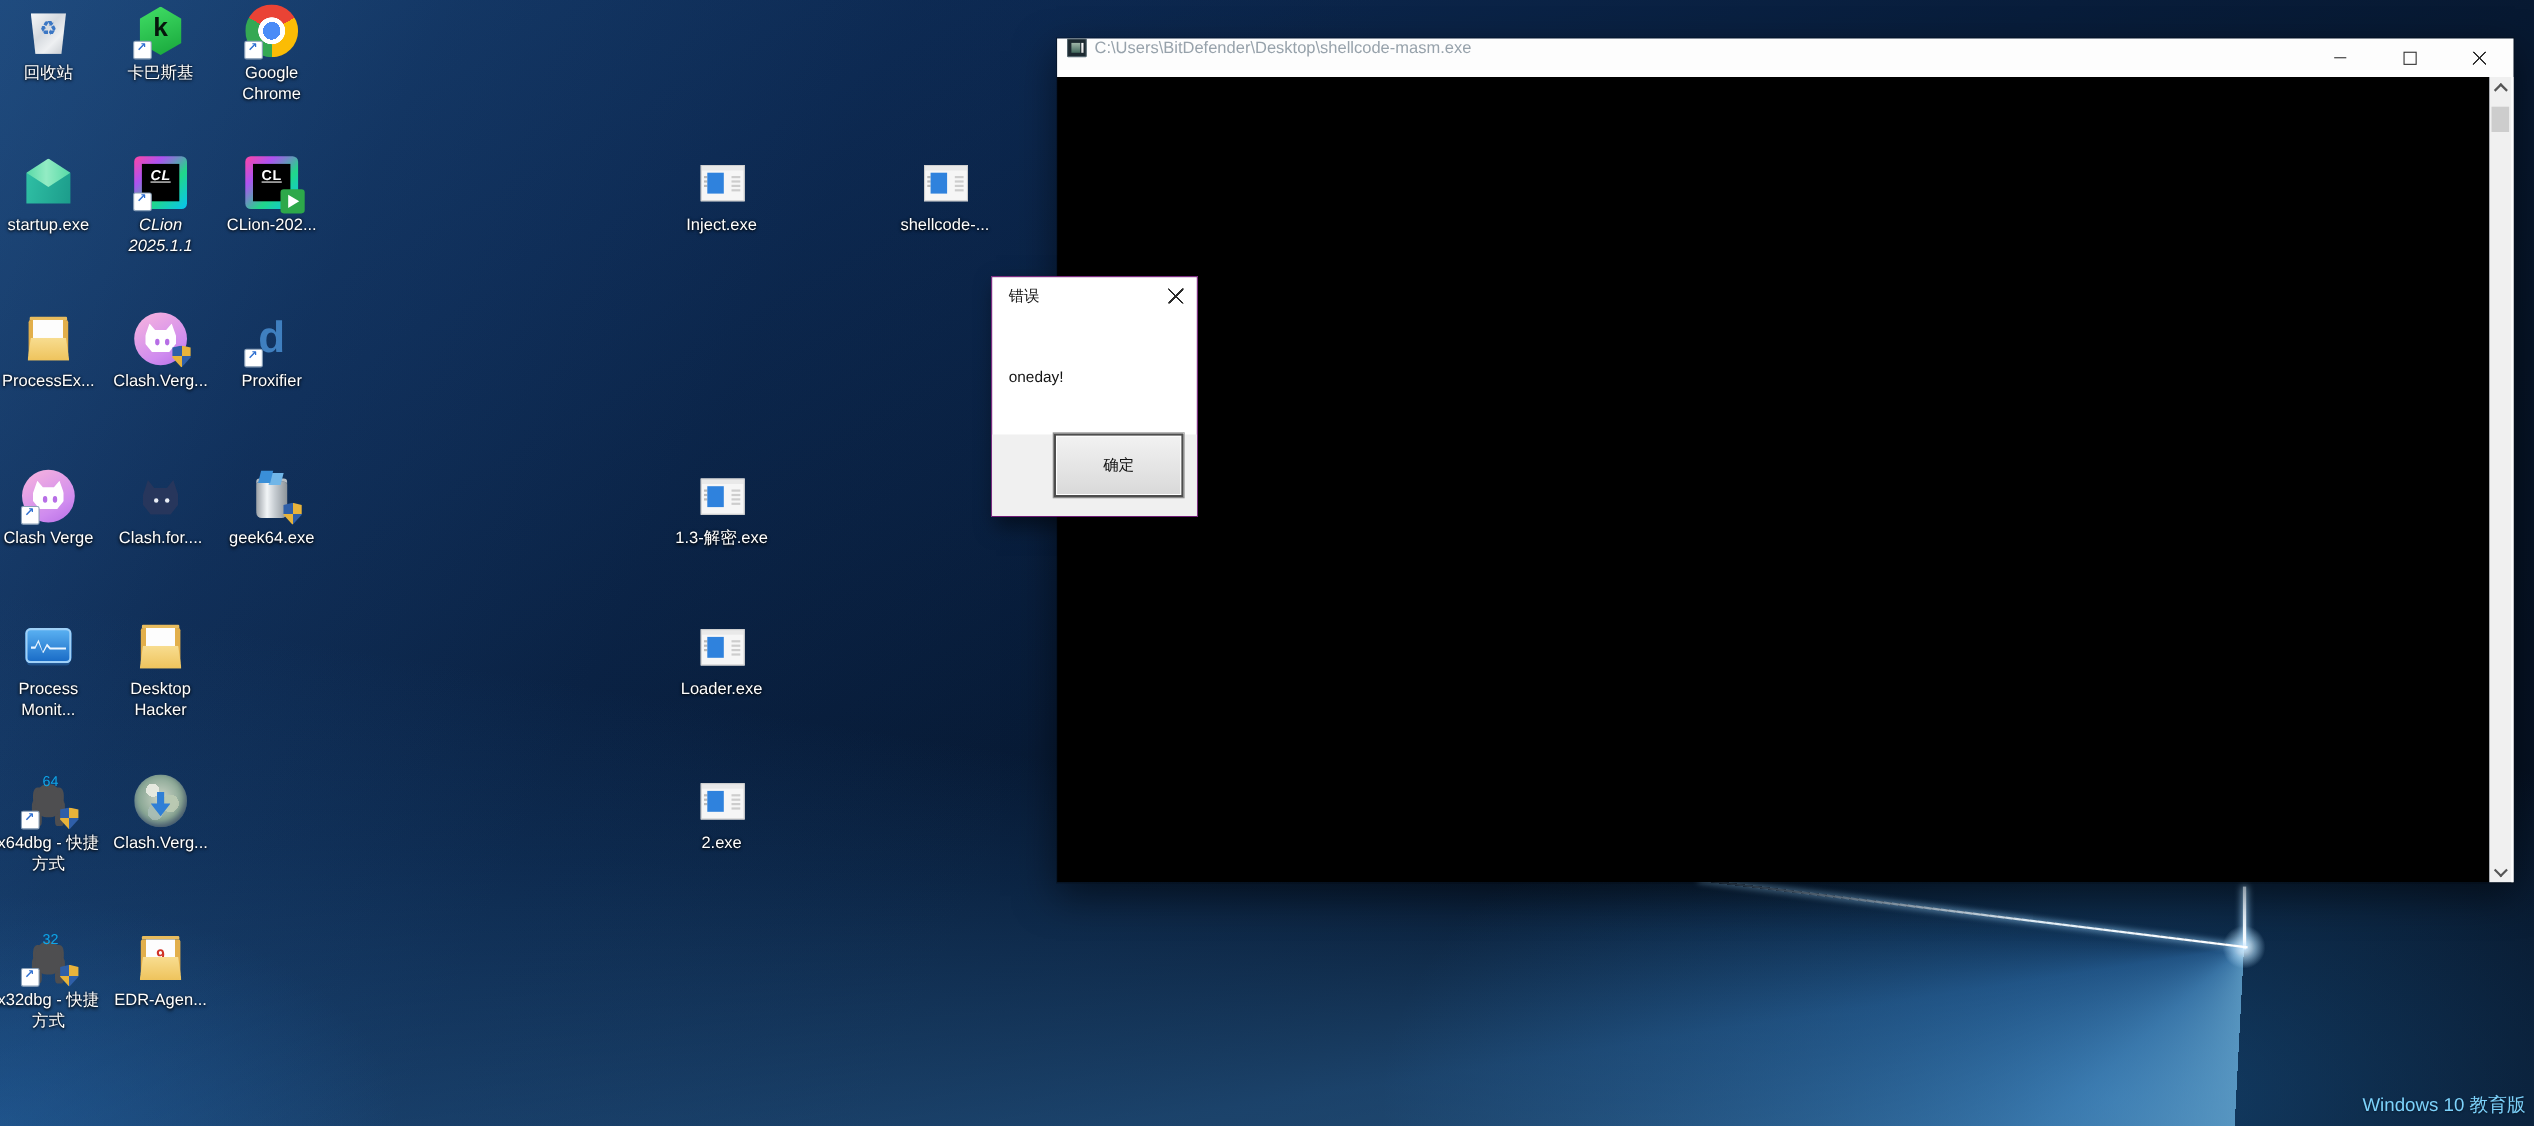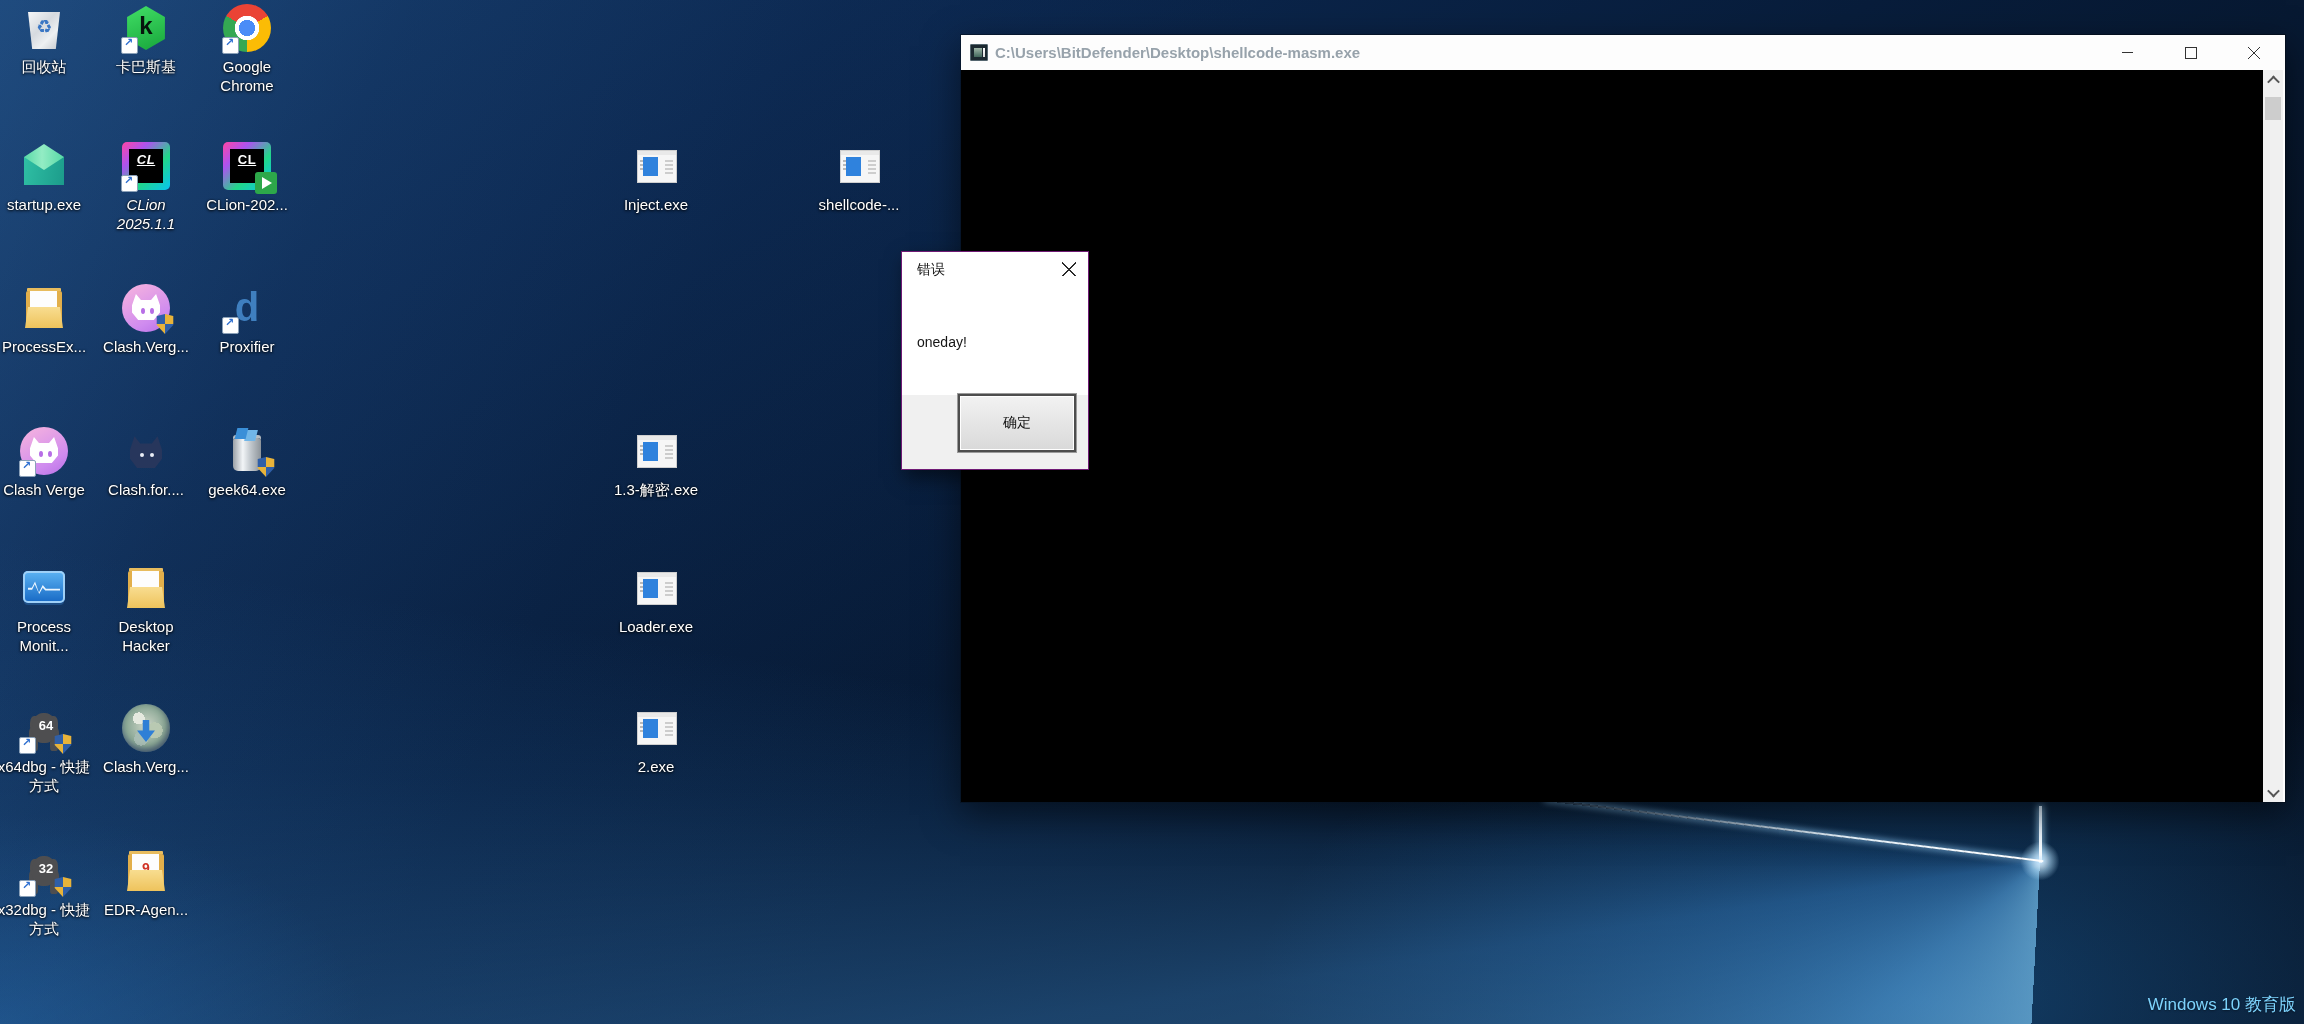--- a/index.html
+++ b/index.html
@@ -110,28 +110,28 @@
   .ov-shortcut{left:-1px;bottom:-2px;width:15px;height:15px;background:#fff;
     border:1px solid #8aa0b8;border-radius:2px;}
   .ov-shortcut::after{content:"↗";position:absolute;left:2px;top:-2px;color:#2e6fd0;
     font-size:11px;font-weight:bold;}
   .ov-shield{right:-4px;bottom:-2px;width:18px;height:20px;
     clip-path:polygon(50% 0,96% 10%,96% 55%,50% 100%,4% 55%,4% 10%);
     background:conic-gradient(#e8b33a 0 90deg,#2f5fa8 0 180deg,#e8b33a 0 270deg,#2f5fa8 0 360deg);}
   .ov-play{right:-6px;bottom:-4px;width:22px;height:22px;background:#2da84a;border-radius:3px;}
   .ov-play::after{content:"";position:absolute;left:7px;top:5px;border-left:10px solid #fff;
     border-top:6px solid transparent;border-bottom:6px solid transparent;}
-  .badge{position:absolute;top:-1px;left:54%;transform:translateX(-50%);color:#ffffff;
-    font-weight:bold;font-size:13px;margin-top:15px;}
+  .badge{position:absolute;top:-1px;left:54%;transform:translateX(-50%);color:#0ea5e9;
+    font-weight:normal;font-size:13px;}
 
   
   .console-window{position:absolute;z-index:20;left:960px;top:34px;width:1326px;height:769px;
     border:1px solid rgba(0,0,0,.4);box-shadow:0 12px 34px rgba(0,0,0,.5);
     display:flex;flex-direction:column;box-sizing:border-box;}
-  .title-bar{height:35px;background:#fdfdfd;display:flex;align-items:center;flex:0 0 35px;font-weight:bold;}
+  .title-bar{height:35px;background:#fdfdfd;display:flex;align-items:flex-start;flex:0 0 35px;}
   .cmdico{width:16px;height:15px;margin-left:9px;border:1px solid #55666f;border-radius:1px;
     background:linear-gradient(#9fb6a8,#42685c) 3px 3px/8px 9px no-repeat,
                linear-gradient(#fff,#ddd) 12px 3px/2px 9px no-repeat,#1c2930;}
   .title-text{margin-left:7px;font-size:15px;color:#97a2ab;white-space:nowrap;overflow:hidden;}
   .caption-buttons{margin-left:auto;display:flex;height:35px;}
   .cap-btn{width:63px;height:35px;display:flex;align-items:center;justify-content:center;}
   .min-glyph{width:11px;height:1px;background:#333;}
   .max-glyph{width:10px;height:10px;border:1px solid #333;}
   .x-glyph{width:12px;height:12px;background:
     linear-gradient(45deg,transparent 46%,#333 46% 54%,transparent 54%),

